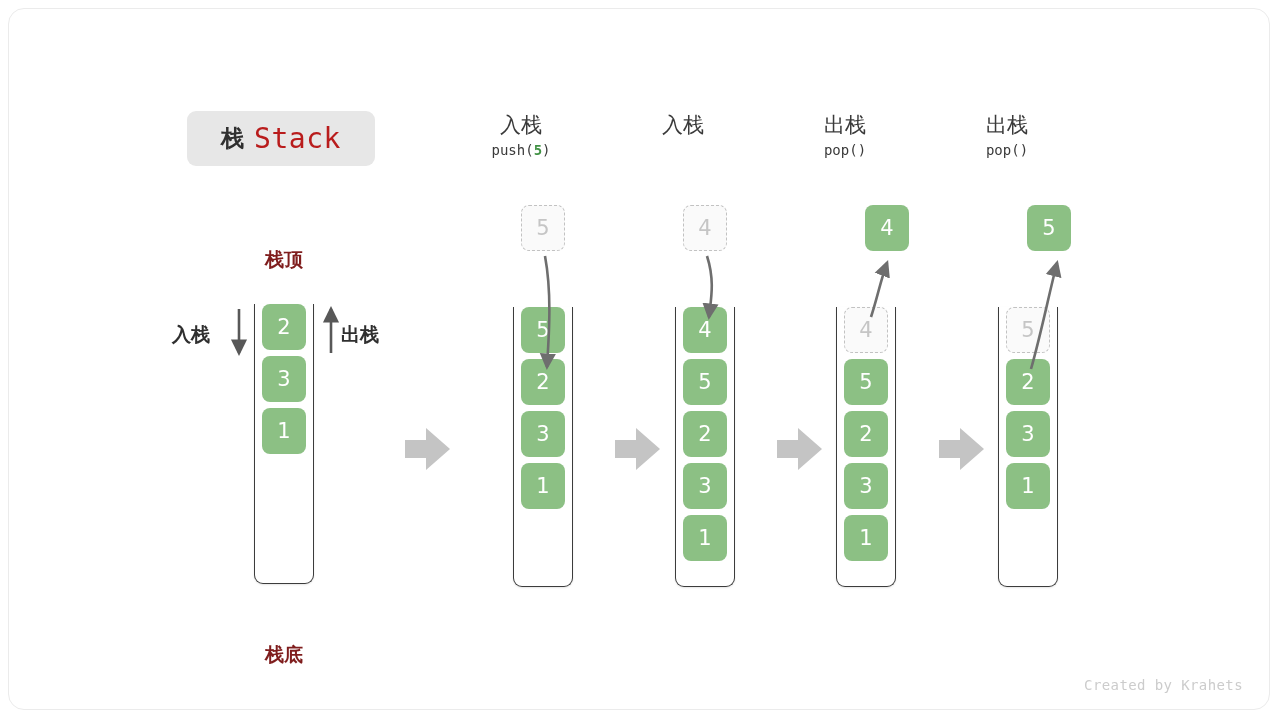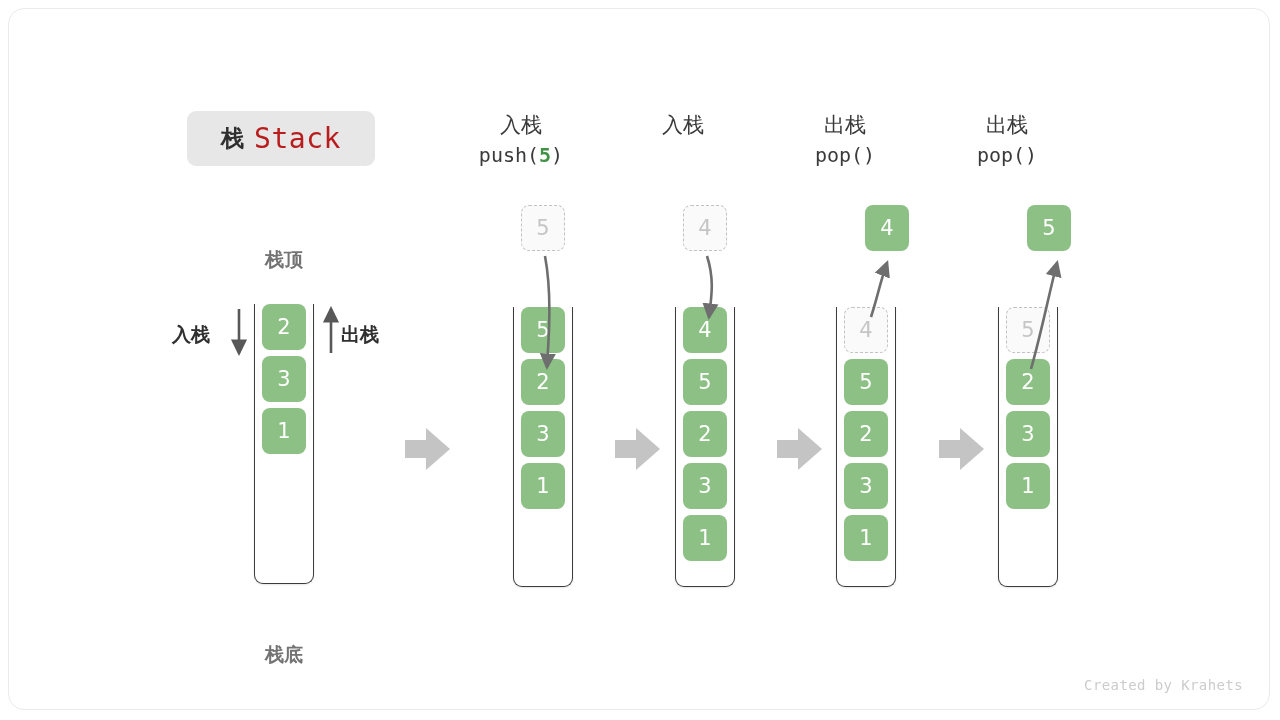--- a/index.html
+++ b/index.html
@@ -67,21 +67,21 @@
     line-height: 1.42;
   }
   .col-header .cn {
     font-family: "DejaVu Sans", sans-serif;
     font-size: 21px;
     color: #3a3a3a;
     display: block;
   }
   .col-header .fn {
     font-family: "DejaVu Sans Mono", monospace;
-    font-size: 20px;
+    font-size: 14px;
     color: #3a3a3a;
     display: block;
     white-space: pre;
   }
   .col-header .arg {
     color: #429245;
     font-weight: bold;
   }
 
   
@@ -163,21 +163,21 @@
     font-size: 19px;
     font-weight: bold;
     color: #2f2f2f;
     white-space: nowrap;
   }
   .cap-label {
     position: absolute;
     font-family: "DejaVu Sans", sans-serif;
     font-size: 19px;
     font-weight: bold;
-    color: #737373;
+    color: #7f1d1d;
     width: 120px;
     text-align: center;
   }
 
   svg.overlay {
     position: absolute;
     left: 0; top: 0;
     width: 1262px;
     height: 702px;
     pointer-events: none;

